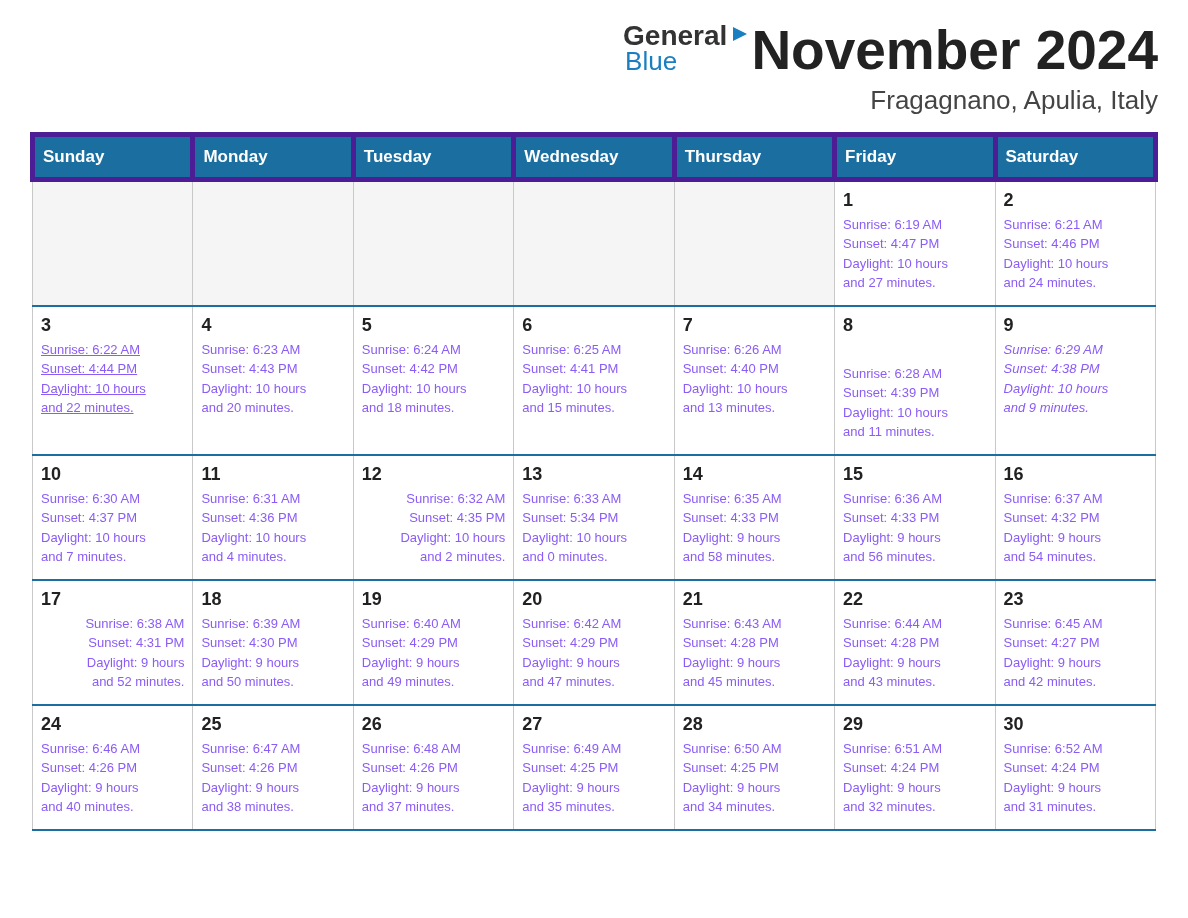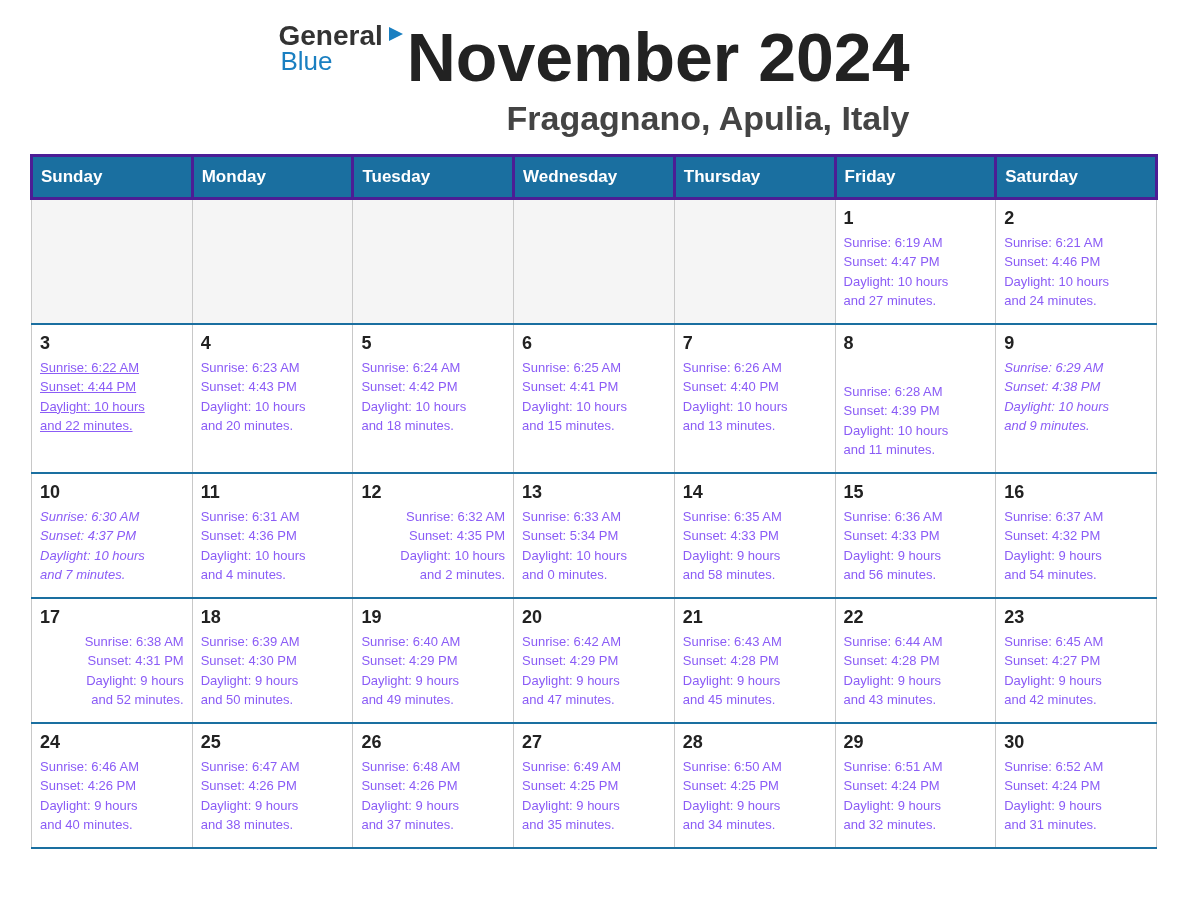--- a/index.html
+++ b/index.html
@@ -5,21 +5,21 @@
     * { box-sizing: border-box; margin: 0; padding: 0; }
     body {
       background: #ffffff;
       font-family: Arial, Helvetica, sans-serif;
       width: 1188px;
       min-height: 918px;
       padding: 20px 30px 30px 30px;
     }
     .header {
       display: flex;
-      justify-content: center;
+      justify-content: flex-end;
       align-items: flex-start;
       margin-bottom: 16px;
     }
     .logo {
       display: flex;
       flex-direction: column;
       align-items: flex-start;
     }
     .logo-text {
       display: flex;
@@ -32,44 +32,44 @@
       color: #1a7fc1;
       font-size: 28px;
       font-weight: bold;
       margin-top: -8px;
       padding-left: 2px;
     }
     .title-area {
       text-align: right;
     }
     .title-area h1 {
-      font-size: 68px;
+      font-size: 55px;
       font-weight: bold;
       color: #222;
       line-height: 1.1;
     }
     .title-area h2 {
-      font-size: 34px;
-      font-weight: bold;
+      font-size: 26px;
+      font-weight: normal;
       color: #444;
       margin-top: 4px;
     }
     .calendar {
       width: 100%;
       border-collapse: collapse;
       border: 1px solid #b0b0b0;
     }
     .calendar thead tr th {
       background: #1a6fa0;
       color: #ffffff;
       font-size: 17px;
       font-weight: bold;
       padding: 10px 8px;
       text-align: left;
-      border: 3px solid #4c1d95;
+      border: 5px solid #4c1d95;
     }
     .calendar tbody tr td {
       vertical-align: top;
       padding: 8px 8px 12px 8px;
       border: 1px solid #c8c8c8;
       width: calc(100% / 7);
       min-height: 90px;
     }
     .calendar tbody tr {
       border-bottom: 2px solid #1a6fa0;
@@ -192,21 +192,21 @@
           <span class="day-number">9</span>
           <div class="day-info" style="white-space: pre-line; font-style: italic;">Sunrise: 6:29 AM
 Sunset: 4:38 PM
 Daylight: 10 hours
 and 9 minutes.</div>
         </td>
       </tr>
       <tr>
         <td>
           <span class="day-number">10</span>
-          <div class="day-info" style="white-space: pre-line; font-style: italic;">Sunrise: 6:30 AM
+          <div class="day-info" style="white-space: pre-line;">Sunrise: 6:30 AM
 Sunset: 4:37 PM
 Daylight: 10 hours
 and 7 minutes.</div>
         </td>
         <td>
           <span class="day-number">11</span>
           <div class="day-info" style="white-space: pre-line;">Sunrise: 6:31 AM
 Sunset: 4:36 PM
 Daylight: 10 hours
 and 4 minutes.</div>

